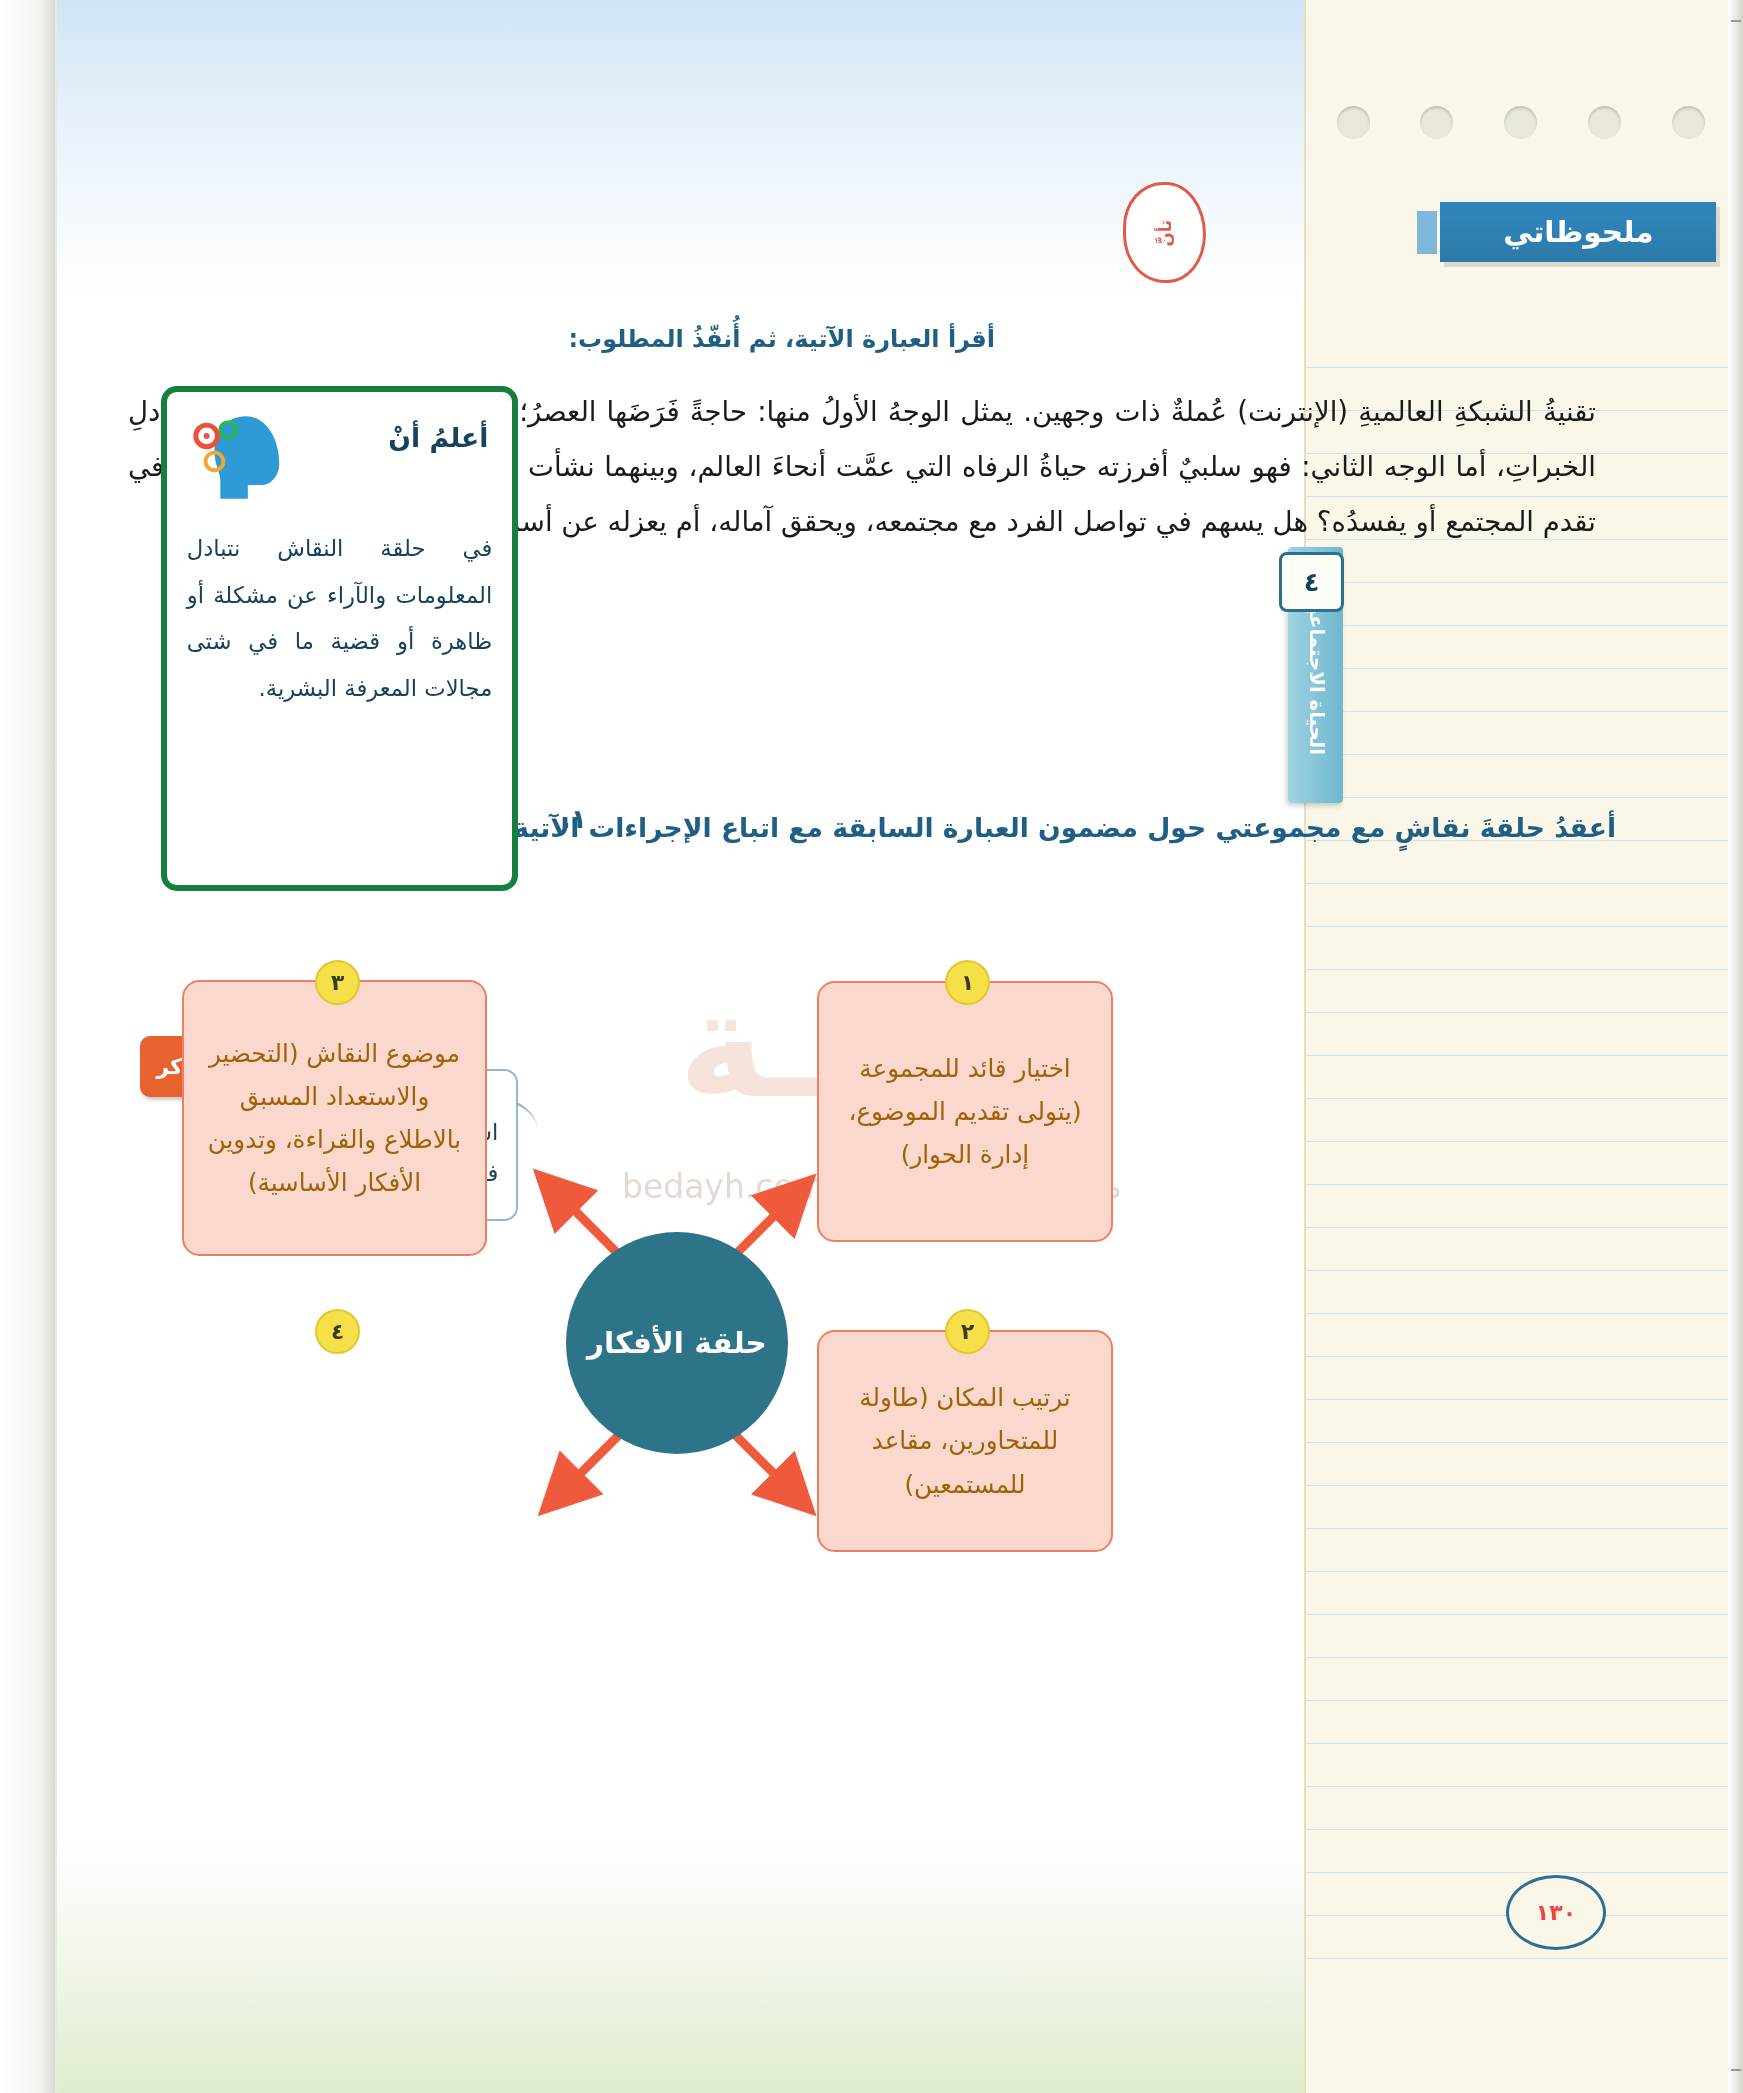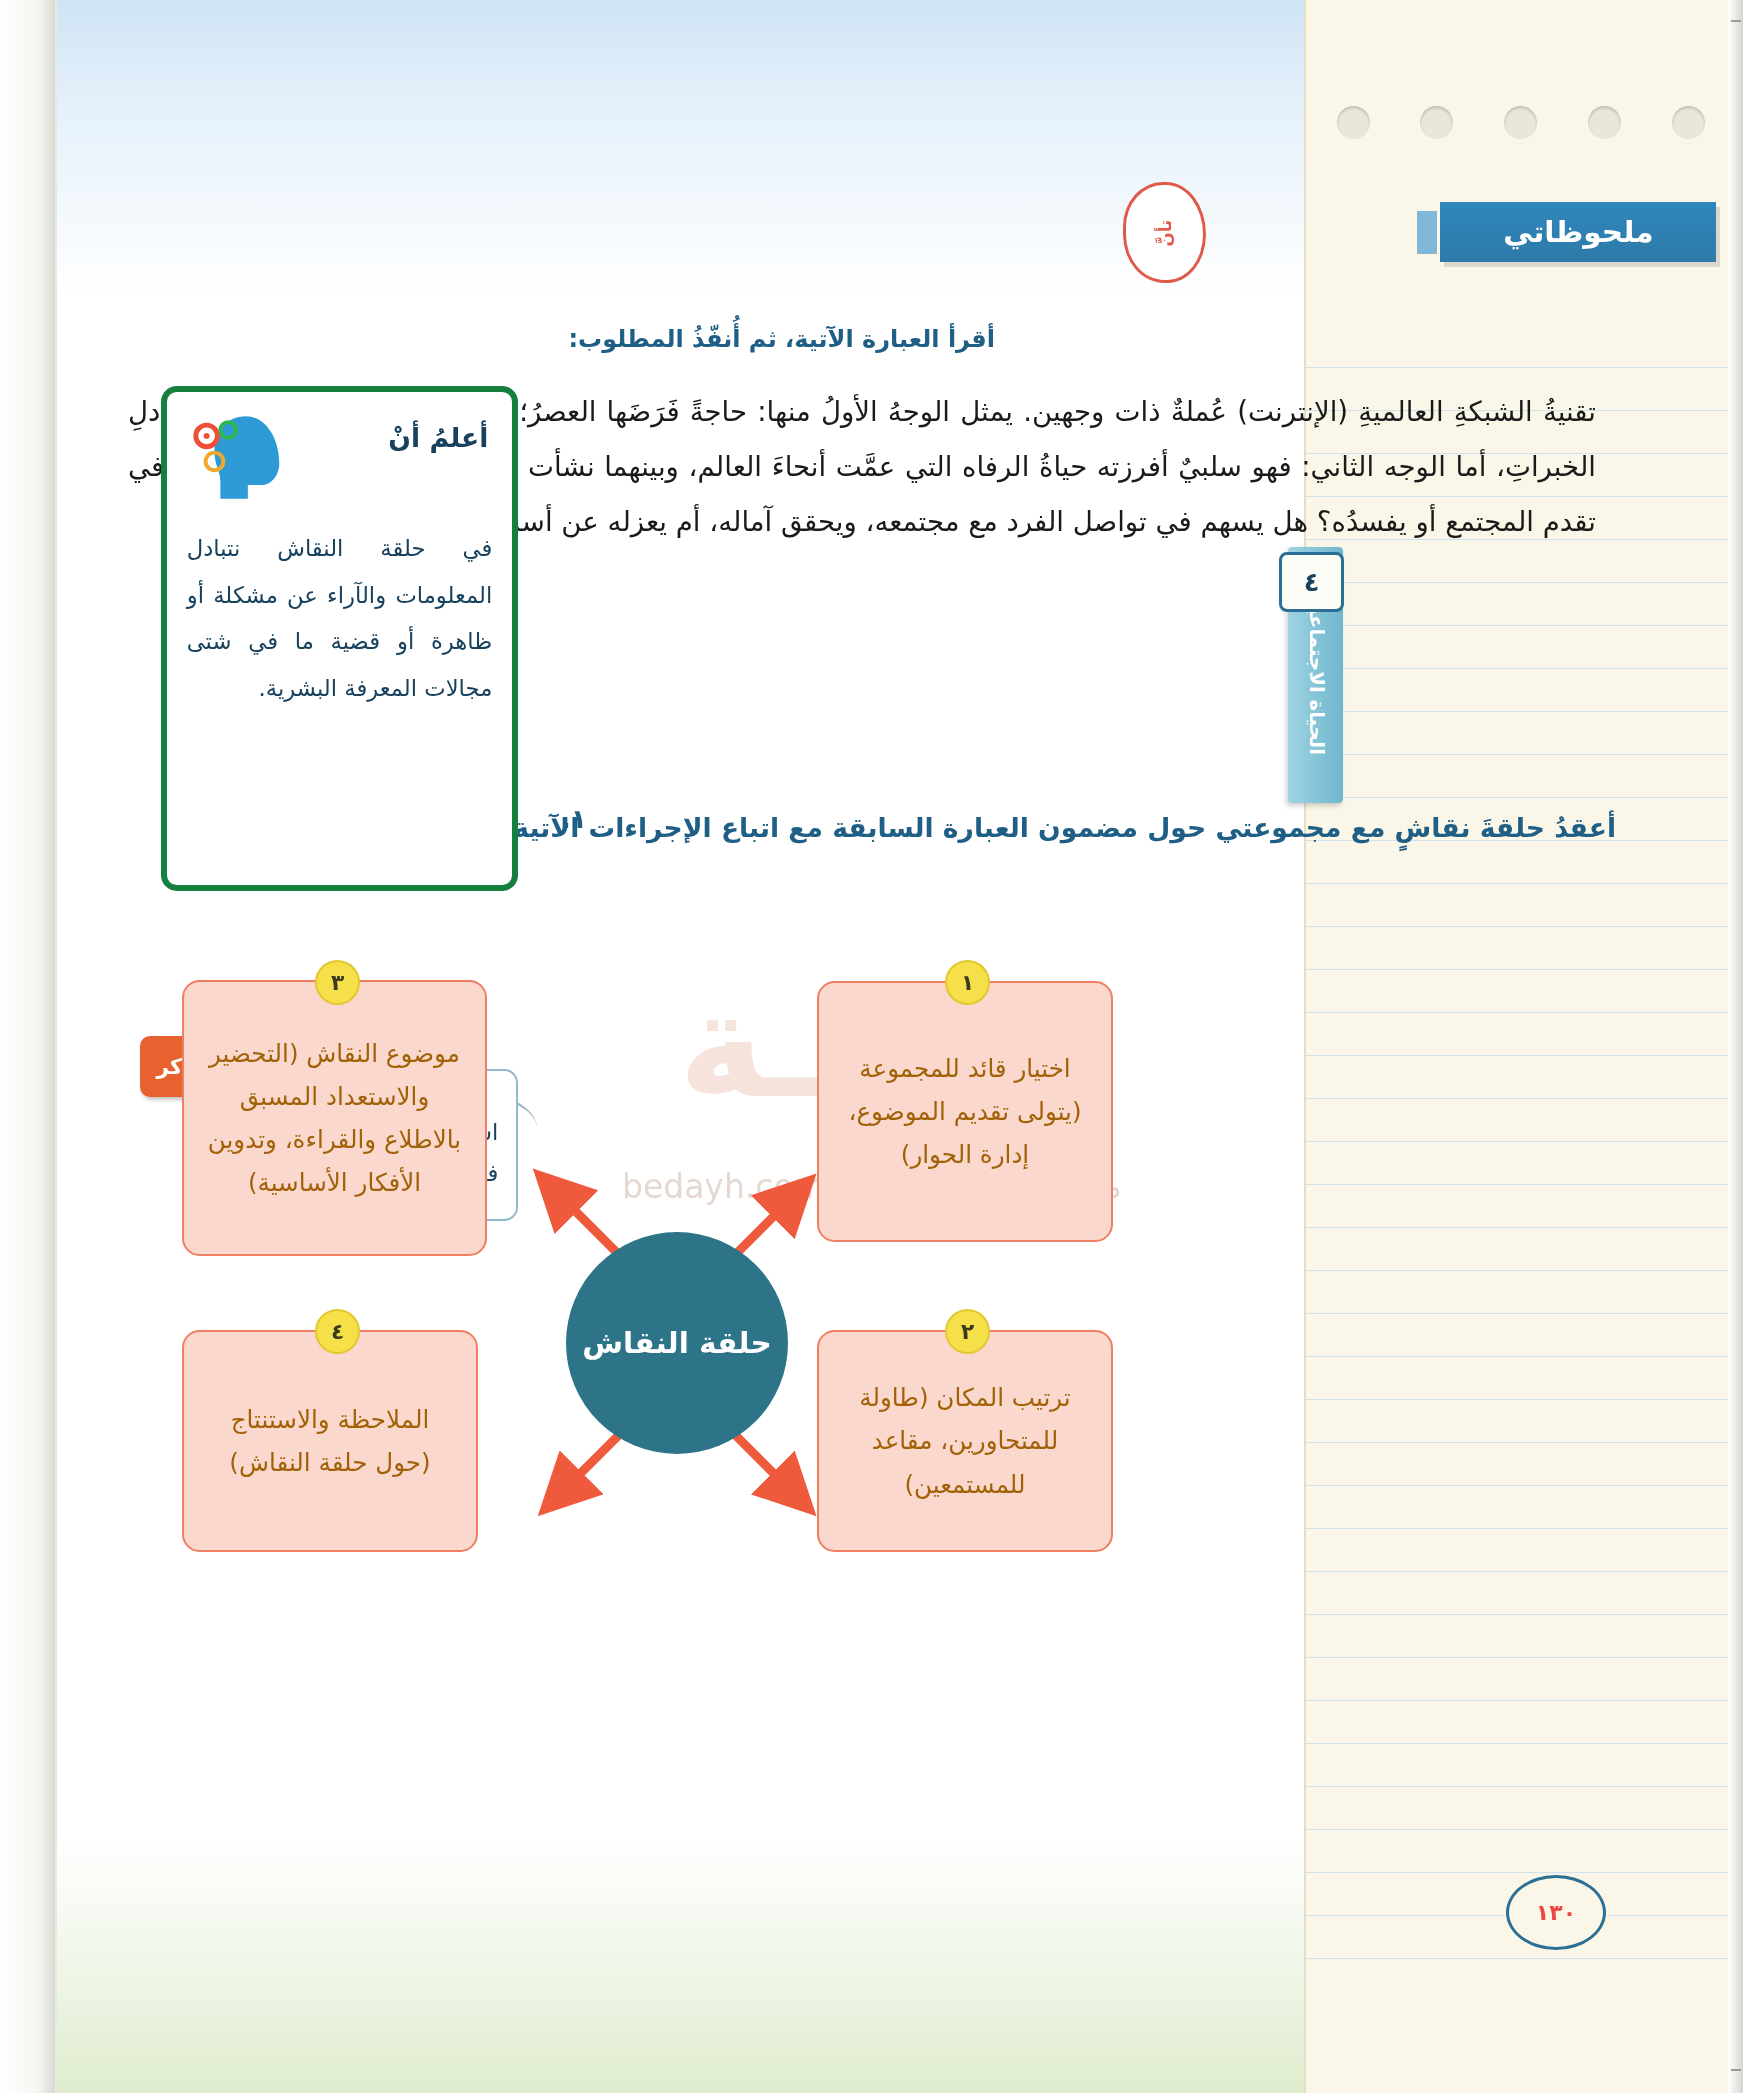--- a/index.html
+++ b/index.html
@@ -291,31 +291,30 @@
         <marker id="ah" markerWidth="7" markerHeight="7" refX="4" refY="3.5" orient="auto">
           <polygon points="0 0, 7 3.5, 0 7" fill="#ef5a3d"></polygon>
         </marker>
       </defs>
       <line x1="520" y1="325" x2="440" y2="245" stroke="#ef5a3d" stroke-width="9" marker-end="url(#ah)"></line>
       <line x1="615" y1="325" x2="690" y2="250" stroke="#ef5a3d" stroke-width="9" marker-end="url(#ah)"></line>
       <line x1="520" y1="485" x2="445" y2="560" stroke="#ef5a3d" stroke-width="9" marker-end="url(#ah)"></line>
       <line x1="615" y1="485" x2="690" y2="560" stroke="#ef5a3d" stroke-width="9" marker-end="url(#ah)"></line>
     </svg>
 
-    <div class="center-circle">حلقة النقاش</div>
+    <div class="center-circle">حلقة الأفكار</div>
 
     <div class="node" style="left:699px;top:35px;width:296px;height:261px;">اختيار قائد للمجموعة (يتولى تقديم الموضوع، إدارة الحوار)</div>
     <div class="badge" style="left:827px;top:13.8px;">١</div>
 
     <div class="node" style="left:699px;top:384px;width:296px;height:222px;">ترتيب المكان (طاولة للمتحاورين، مقاعد للمستمعين)</div>
     <div class="badge" style="left:827px;top:363px;">٢</div>
 
     <div class="node" style="left:64px;top:34px;width:305px;height:276px;">موضوع النقاش (التحضير والاستعداد المسبق بالاطلاع والقراءة، وتدوين الأفكار الأساسية)</div>
     <div class="badge" style="left:197px;top:13.8px;">٣</div>
 
-    <div class="node" style="left:64px;top:384px;width:296px;height:222px;">الملاحظة والاستنتاج (حول حلقة النقاش)</div>
     <div class="badge" style="left:197px;top:363px;">٤</div>
   </div>
 
   <div class="pagenum">١٣٠</div>
 
 </div>
 
 
 </body></html>

